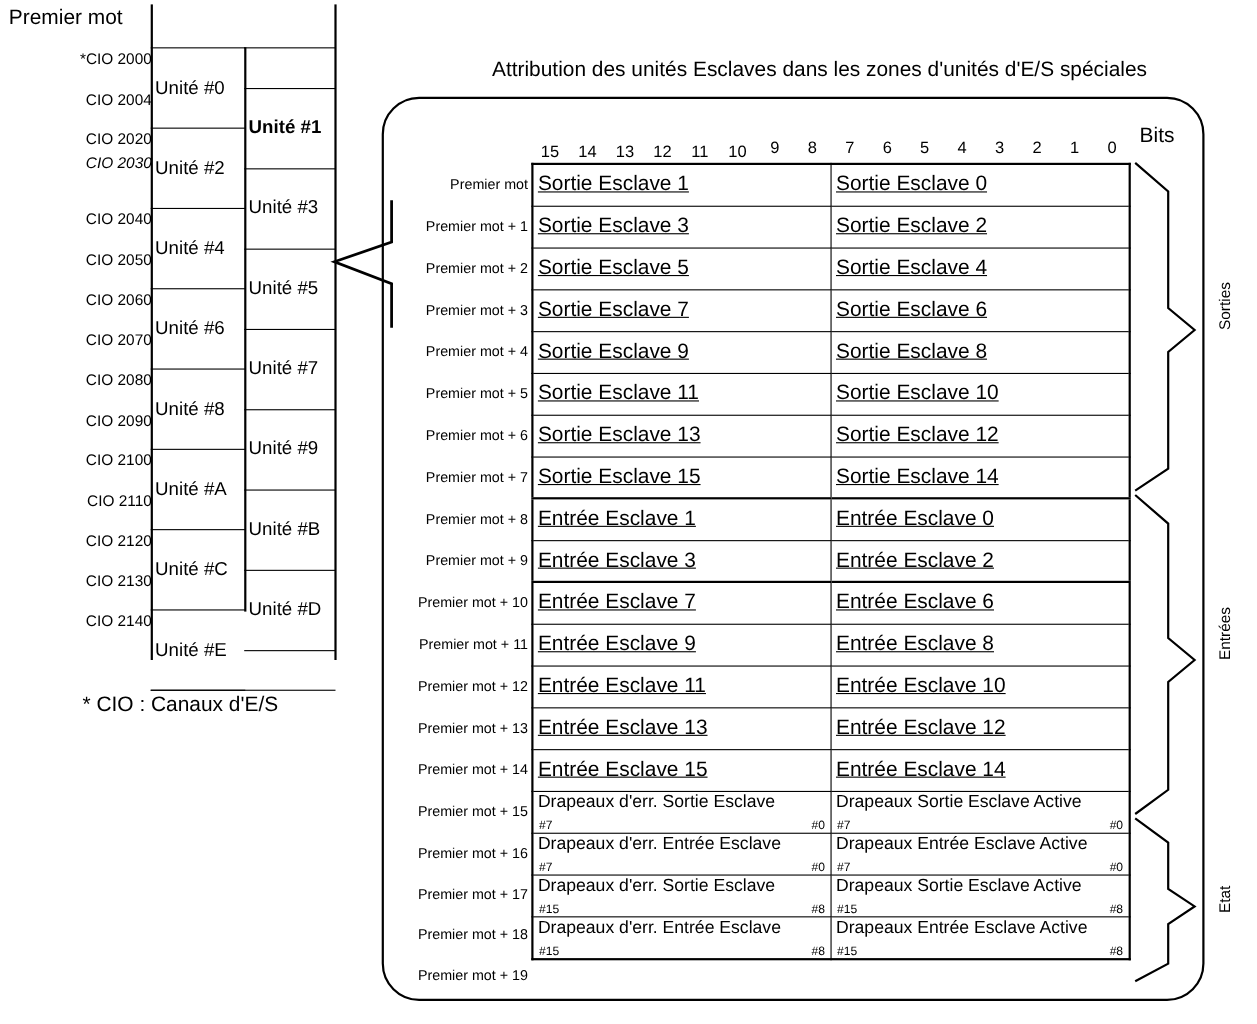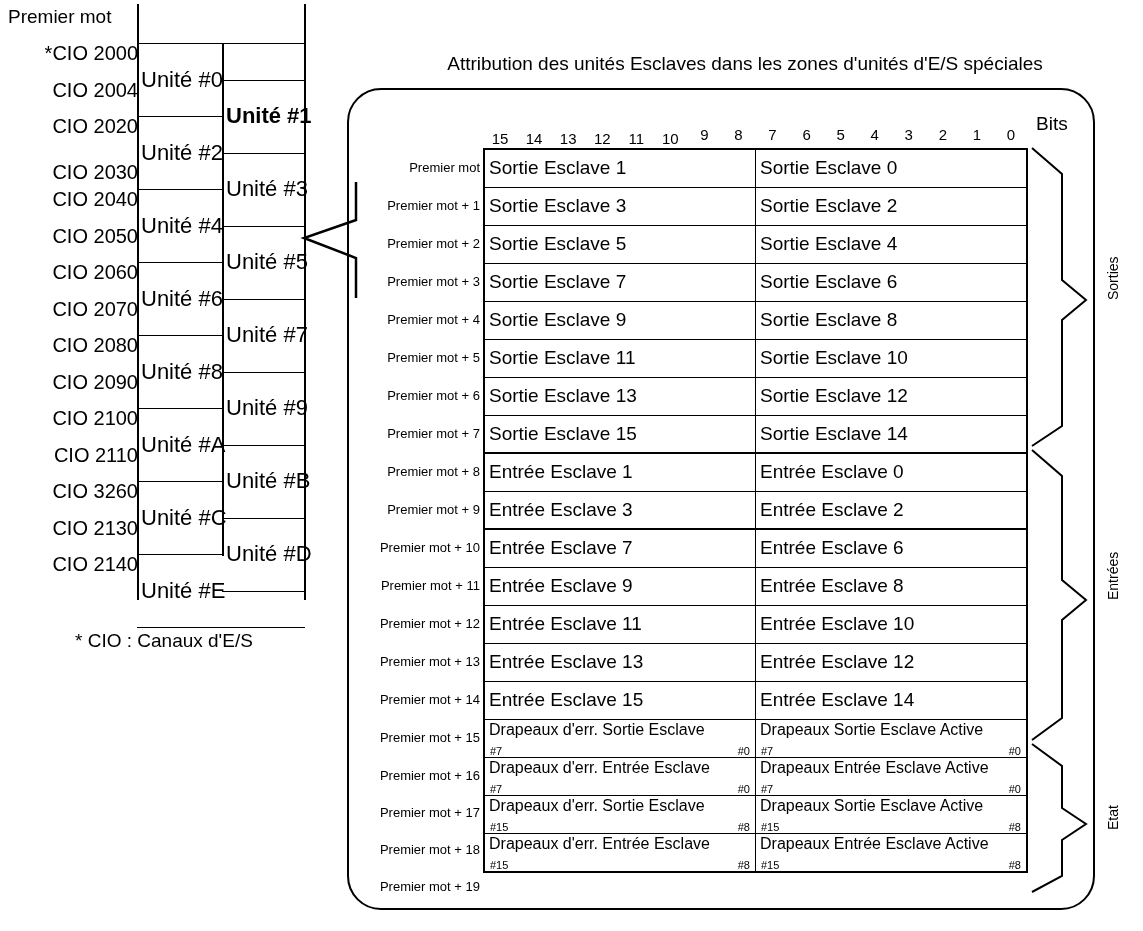--- a/index.html
+++ b/index.html
@@ -5,26 +5,26 @@
   html,body{margin:0;padding:0;background:#fff;}
   body{
     width:1143px;height:931px;position:relative;overflow:hidden;
     font-family:"Liberation Sans", sans-serif;color:#000;
   }
 
   
   #left-table{position:absolute;left:0;top:0;width:330px;height:620px;}
   .cio-label{
     position:absolute;right:192px;text-align:right;
-    font-size:20px;line-height:19px;white-space:nowrap;
+    font-size:14px;line-height:19px;white-space:nowrap;
   }
   .vline{position:absolute;background:#000;width:2px;}
   .hline{position:absolute;background:#000;height:1px;}
   .unit-cell{
-    position:absolute;font-size:22px;line-height:17px;white-space:nowrap;
+    position:absolute;font-size:17px;line-height:17px;white-space:nowrap;
   }
 
   
   #connector{position:absolute;left:300px;top:180px;}
 
   
   #diagram-title{
     position:absolute;left:355px;top:53px;width:780px;
     text-align:center;font-size:19px;white-space:nowrap;
   }
@@ -38,21 +38,21 @@
   
   #bits-word{position:absolute;left:1036px;top:113px;font-size:19px;}
   .bit-num{
     position:absolute;font-size:15px;line-height:15px;text-align:center;
     width:24px;
   }
 
   
   #main-table{
     position:absolute;left:483px;top:148px;width:545px;
-    border:2.5px solid #000;border-collapse:collapse;box-sizing:border-box;
+    border:2.5px solid #000;border-collapse:collapse;box-sizing:border-box;text-decoration:underline;
   }
   #main-table td{
     border:1px solid #000;padding:0;margin:0;vertical-align:middle;
     font-size:19px;box-sizing:border-box;
   }
   #main-table td.c{width:50%;padding-left:4px;height:38px;}
   #main-table tr.thick-bottom td{border-bottom:2.5px solid #000;}
   #main-table tr.flagrow td{height:37px;padding:0;}
   .flagwrap{position:relative;height:37px;}
   .flagtext{
@@ -84,30 +84,30 @@
 </head>
 <body>
 
 <div id="left-table">
   <div id="premier-mot-top">Premier mot</div>
 
   <div id="cio-labels">
       <div class="cio-label" style="top: 44px;">*CIO 2000</div>
       <div class="cio-label" style="top: 80.5px;">CIO 2004</div>
       <div class="cio-label" style="top: 117px;">CIO 2020</div>
-      <div class="cio-label" style="top: 163px;">CIO 2030</div>
+      <div class="cio-label" style="top: 139px; font-style: italic;">CIO 2030</div>
       <div class="cio-label" style="top: 190px; margin-left: 33px;">CIO 2040</div>
       <div class="cio-label" style="top: 226.5px;">CIO 2050</div>
       <div class="cio-label" style="top: 263px;">CIO 2060</div>
       <div class="cio-label" style="top: 299.5px;">CIO 2070</div>
       <div class="cio-label" style="top: 336px;">CIO 2080</div>
       <div class="cio-label" style="top: 372.5px;">CIO 2090</div>
       <div class="cio-label" style="top: 409px;">CIO 2100</div>
       <div class="cio-label" style="top: 445.5px;">CIO 2110</div>
-      <div class="cio-label" style="top: 482px;">CIO 3260</div>
+      <div class="cio-label" style="top: 482px;">CIO 2120</div>
       <div class="cio-label" style="top: 518.5px;">CIO 2130</div>
       <div class="cio-label" style="top: 555px;">CIO 2140</div>
     </div>
 
   <div class="vline" style="left:137px;top:4px;height:596px;"></div>
   <div class="vline" style="left:222px;top:43px;height:513px;width:1.5px;"></div>
   <div class="vline" style="left:304px;top:4px;height:596px;"></div>
 
   <div id="left-grid">
       <div class="hline" style="left: 137px; width: 86px; top: 43px;"></div>

